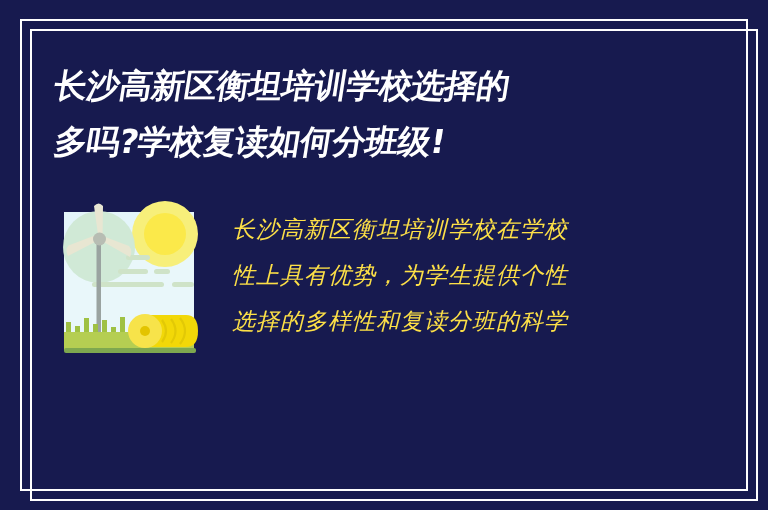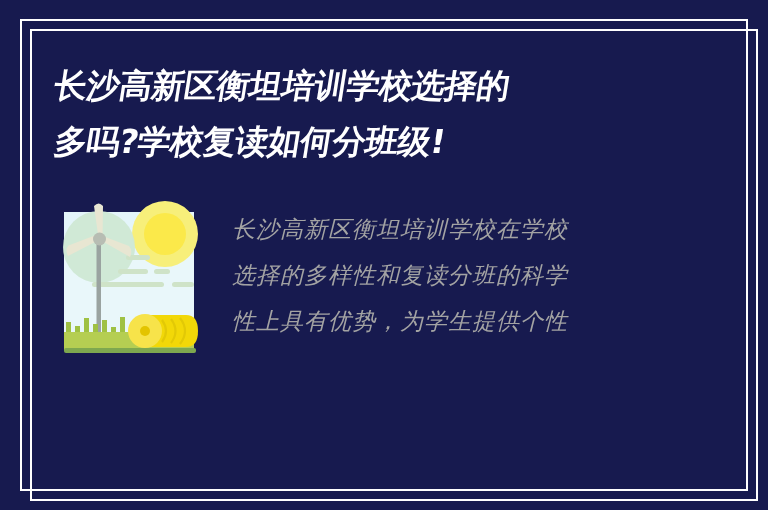--- a/index.html
+++ b/index.html
@@ -66,21 +66,21 @@
 
   
   .body-block {
     position: absolute;
     left: 232px;
     top: 206px;
     width: 430px;
   }
   .body-line {
     display: block;
-    color: #a3a3a3;
+    color: #fde047;
     font-family: "DejaVu Serif", "Liberation Serif", serif;
     font-size: 23px;
     line-height: 46px;
     letter-spacing: 1px;
     white-space: nowrap;
     font-style: italic;
     font-weight: 500;
   }
 
   
@@ -101,22 +101,22 @@
   <div class="frame-outer"></div>
   <div class="frame-inner"></div>
 
   <div class="headline">
     <span class="headline-line">长沙高新区衡坦培训学校选择的</span>
     <span class="headline-line">多吗?学校复读如何分班级!</span>
   </div>
 
   <div class="body-block">
     <span class="body-line">长沙高新区衡坦培训学校在学校</span>
+    <span class="body-line">性上具有优势，为学生提供个性</span>
     <span class="body-line">选择的多样性和复读分班的科学</span>
-    <span class="body-line">性上具有优势，为学生提供个性</span>
   </div>
 
   <div class="illustration">
     <svg width="150" height="180" viewBox="0 0 150 180" xmlns="http://www.w3.org/2000/svg">
 
       <rect x="8" y="12" width="130" height="132" fill="#e9f7fa"></rect>
       <rect x="8" y="12" width="130" height="42" fill="#e4f5fa"></rect>
 
       <circle cx="109" cy="34" r="33" fill="#f7ef7a"></circle>
       <circle cx="109" cy="34" r="21" fill="#fbe94a"></circle>

